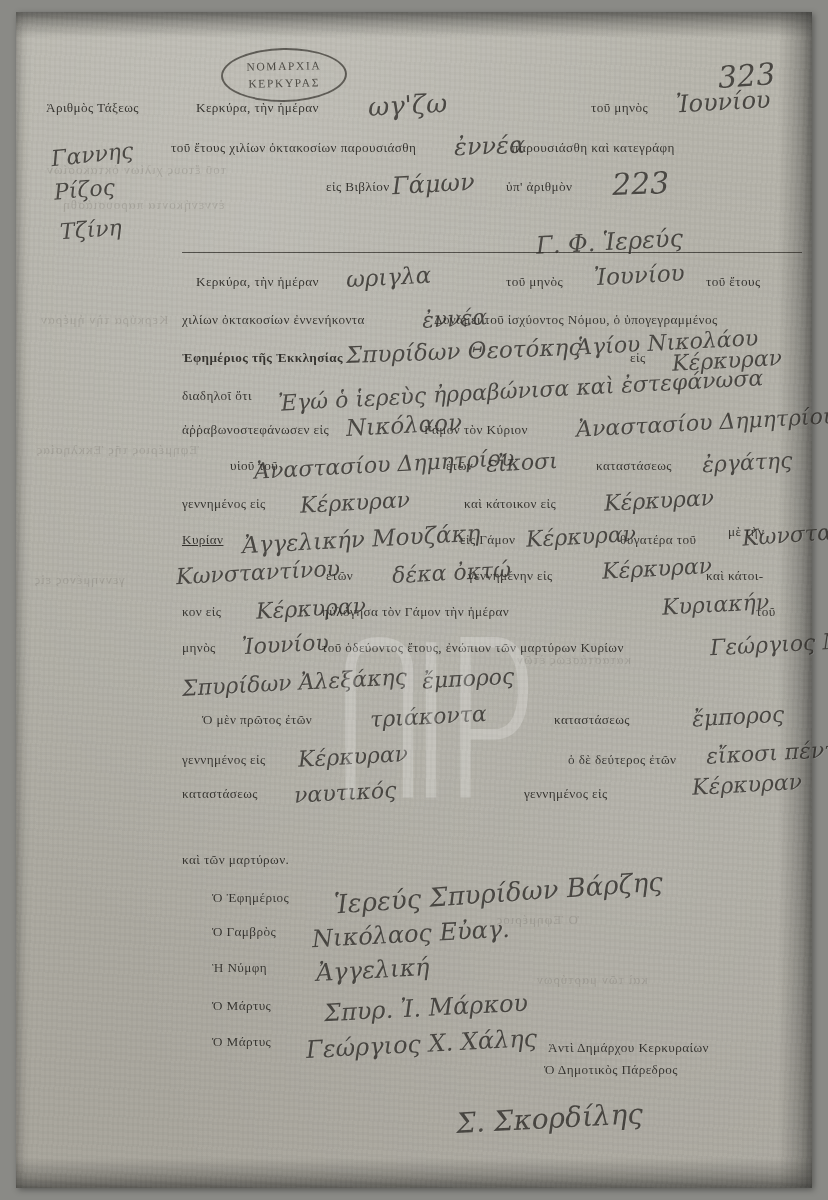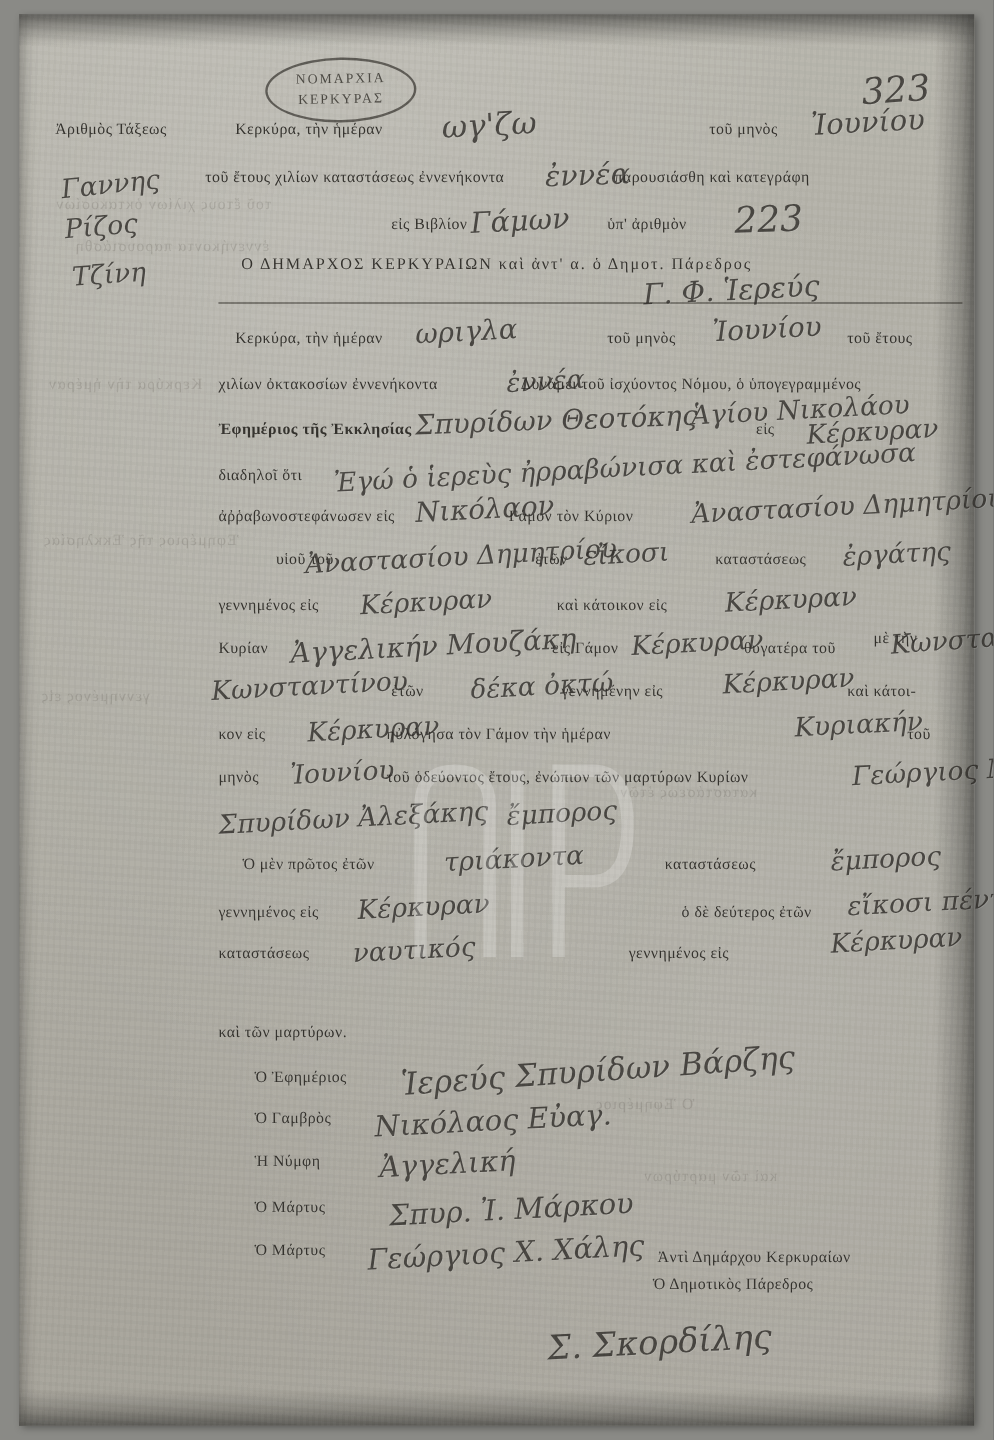--- a/index.html
+++ b/index.html
@@ -145,27 +145,26 @@
       <div>ΝΟΜΑΡΧΙΑ</div>
       <div>ΚΕΡΚΥΡΑΣ</div>
     </div>
 
     <div class="hw" style="left:702px; top:46px; font-size:30px; transform:rotate(-4deg);">323</div>
 
     <div class="pt" style="left:30px; top:88px;">Ἀριθμὸς Τάξεως</div>
     <div class="pt" style="left:180px; top:88px;">Κερκύρα, τὴν ἡμέραν</div>
     <div class="pt" style="left:575px; top:88px;">τοῦ μηνὸς</div>
 
-    <div class="pt" style="left:155px; top:128px;">τοῦ ἔτους  χιλίων καταστάσεως ἐννενήκοντα</div>
+    <div class="pt" style="left:155px; top:128px;">τοῦ ἔτους  χιλίων ὀκτακοσίων παρουσιάσθη</div>
     <div class="pt" style="left:496px; top:128px;">παρουσιάσθη καὶ κατεγράφη</div>
 
     <div class="pt" style="left:310px; top:167px;">εἰς Βιβλίον</div>
     <div class="pt" style="left:490px; top:167px;">ὑπ' ἀριθμὸν</div>
 
-    <div class="pt sp" style="left:185px; top:200px; font-size:13.5px;">Ο ΔΗΜΑΡΧΟΣ ΚΕΡΚΥΡΑΙΩΝ καὶ ἀντ' α. ὁ Δημοτ. Πάρεδρος</div>
 
     <div class="rule" style="left:166px; top:240px; width:620px;"></div>
 
     <div class="pt" style="left:180px; top:262px;">Κερκύρα, τὴν ἡμέραν</div>
     <div class="pt" style="left:490px; top:262px;">τοῦ μηνὸς</div>
     <div class="pt" style="left:690px; top:262px;">τοῦ ἔτους</div>
 
     <div class="pt" style="left:166px; top:300px;">χιλίων ὀκτακοσίων ἐννενήκοντα</div>
     <div class="pt" style="left:418px; top:300px;">Δυνάμει τοῦ ἰσχύοντος Νόμου, ὁ ὑπογεγραμμένος</div>
 
@@ -178,21 +177,21 @@
     <div class="pt" style="left:408px; top:410px;">Γάμον τὸν Κύριον</div>
 
     <div class="pt" style="left:166px; top:446px;margin-left:48px;">υἱοῦ τοῦ</div>
     <div class="pt" style="left:430px; top:446px;">ἐτῶν</div>
     <div class="pt" style="left:580px; top:446px;">καταστάσεως</div>
 
     <div class="pt" style="left:166px; top:484px;">γεννημένος εἰς</div>
     <div class="pt" style="left:448px; top:484px;">καὶ κάτοικον εἰς</div>
     <div class="pt" style="left:712px; top:512px;">μὲ τὴν</div>
 
-    <div class="pt" style="left:166px; top:520px;">Κυρίαν</div>
+    <div class="pt" style="left:166px; top:520px;text-decoration:underline;">Κυρίαν</div>
     <div class="pt" style="left:444px; top:520px;">εἰς Γάμον</div>
     <div class="pt" style="left:604px; top:520px;">θυγατέρα τοῦ</div>
 
     <div class="pt" style="left:310px; top:556px;">ἐτῶν</div>
     <div class="pt" style="left:452px; top:556px;">γεννημένην εἰς</div>
     <div class="pt" style="left:690px; top:556px;">καὶ κάτοι-</div>
 
     <div class="pt" style="left:166px; top:592px;">κον εἰς</div>
     <div class="pt" style="left:306px; top:592px;">ηὐλόγησα τὸν Γάμον τὴν ἡμέραν</div>
     <div class="pt" style="left:740px; top:592px;">τοῦ</div>

